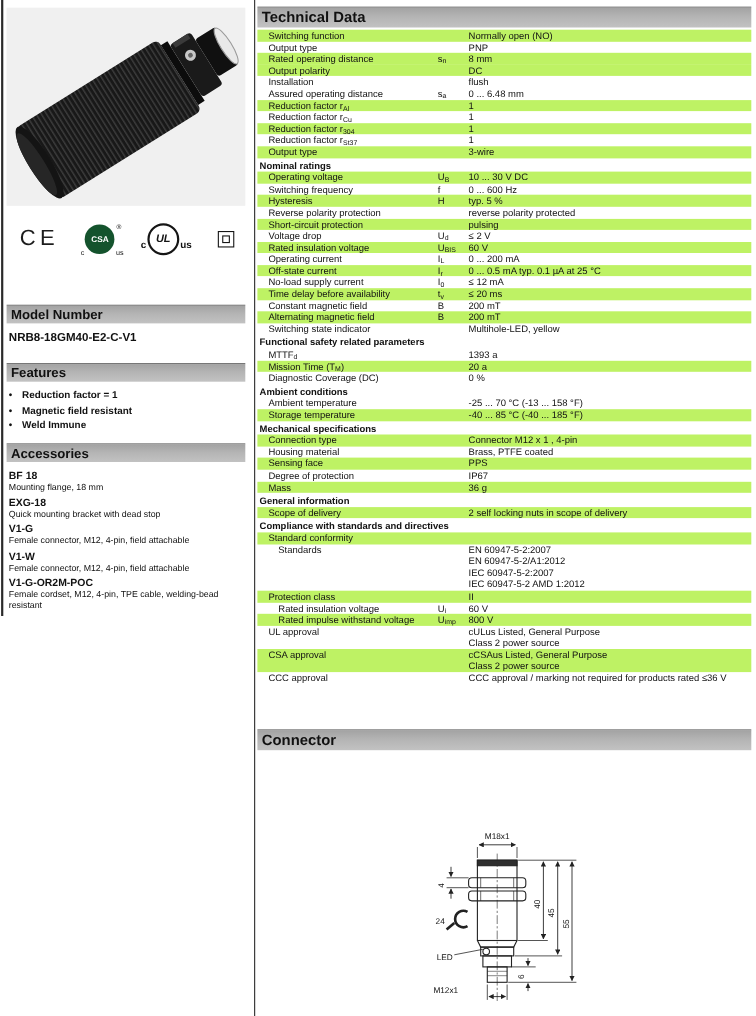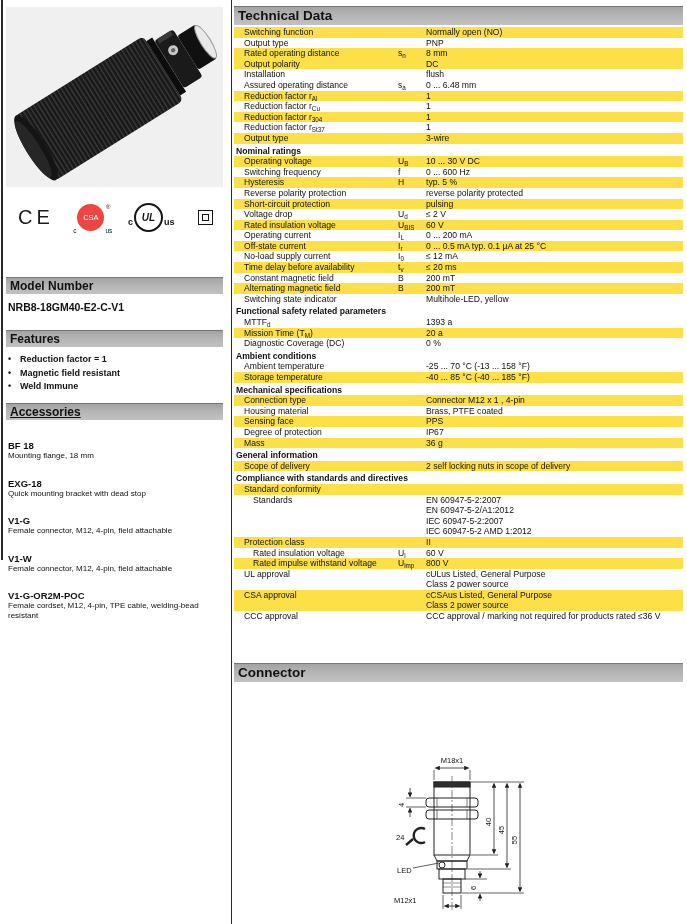--- a/index.html
+++ b/index.html
@@ -12,48 +12,48 @@
        font-weight:bold;padding-left:4px;box-sizing:border-box;}
   .bar.small{height:17px;line-height:16px;font-size:12px;}
   .bar.big{height:19px;line-height:18px;font-size:13.5px;}
 
   
   .left-col{position:absolute;left:6px;top:0;width:219px;height:924px;}
   .photo{position:absolute;left:0;top:7px;width:217px;height:180px;background:#f0f0f0;}
   .marks{position:absolute;left:0;top:198px;width:217px;height:38px;display:flex;align-items:center;justify-content:space-between;padding:0 10px 0 12px;box-sizing:border-box;}
   .ce{font-size:20px;letter-spacing:4px;color:#1c1c1c;font-weight:400;}
   .mark{position:relative;}
-  .csa-circle{width:27px;height:27px;border-radius:50%;background:#ef4444;color:#fff;font-weight:normal;font-size:7.5px;display:flex;align-items:center;justify-content:center;}
+  .csa-circle{width:27px;height:27px;border-radius:50%;background:#14532d;color:#fff;font-weight:bold;font-size:7.5px;display:flex;align-items:center;justify-content:center;}
   .csa-c{position:absolute;left:-4px;bottom:-3px;font-size:6.5px;color:#111;}
   .csa-us{position:absolute;right:-8px;bottom:-3px;font-size:6.5px;color:#111;}
   .csa-r{position:absolute;right:-6px;top:0;font-size:6px;color:#111;}
   .ul-wrap{display:flex;align-items:flex-end;}
   .ul-circle{width:25px;height:25px;border-radius:50%;border:2.5px solid #151515;display:flex;align-items:center;justify-content:center;font-weight:bold;font-size:10px;font-style:italic;color:#151515;}
   .ul-c{font-size:9px;font-weight:bold;margin-right:1px;margin-bottom:5px;}
   .ul-us{font-size:9px;font-weight:bold;margin-left:1px;margin-bottom:5px;}
   .sq-outer{width:13px;height:13px;border:1.6px solid #151515;display:flex;align-items:center;justify-content:center;}
   .sq-inner{width:5px;height:5px;border:1.6px solid #151515;}
   .model-bar{position:absolute;left:0;top:277px;width:217px;}
   .model-number{position:absolute;left:2px;top:301px;font-size:10.5px;font-weight:bold;}
   .features-bar{position:absolute;left:0;top:330px;width:217px;}
   .features{position:absolute;left:2px;top:353px;width:213px;margin:0;padding:0;list-style:none;}
   .features li{font-size:9px;font-weight:bold;line-height:13.5px;display:flex;}
   .features .dot{width:12px;}
-  .acc-bar{position:absolute;left:0;top:403px;width:217px;text-decoration:underline;}
+  .acc-bar{position:absolute;left:0;top:403px;width:217px;}
   .accessories{position:absolute;left:2px;top:423px;width:214px;}
-  .acc-name{font-size:9.5px;font-weight:bold;line-height:11px;margin-top:17px;}
+  .acc-name{font-size:9.5px;font-weight:bold;line-height:11px;margin-top:4px;}
   .acc-desc{font-size:8px;line-height:9.5px;}
 
   
   .right-col{position:absolute;left:234px;top:0;width:449px;height:856px;}
   .td-bar{position:absolute;left:0;top:6px;width:449px;}
   .tech-table{position:absolute;left:0;top:27px;width:449px;}
   .sec-h{font-weight:bold;font-size:8.6px;line-height:10.6px;padding-left:2px;margin-top:2px;}
   .row{display:flex;font-size:8.6px;line-height:10.6px;}
-  .row.sh{background:#fde047;}
+  .row.sh{background:#bef264;}
   .row .lbl{width:164px;padding-left:10px;box-sizing:border-box;}
   .row.ind2 .lbl{padding-left:19px;}
   .row .sym{width:28px;}
   .row .val{flex:1;}
   sub{font-size:6.3px;vertical-align:-1.5px;line-height:0;}
   .dim-bar{position:absolute;left:0;top:663px;width:449px;}
   .drawing{position:absolute;left:158px;top:752px;width:235px;height:172px;}
   svg text{font-family:"Liberation Sans",sans-serif;font-size:7.5px;fill:#111;}
 </style>
 </head>

